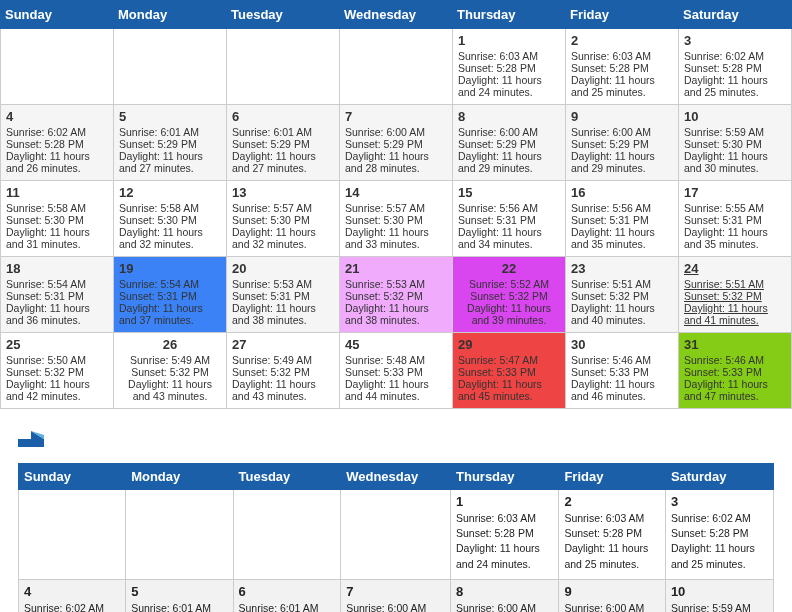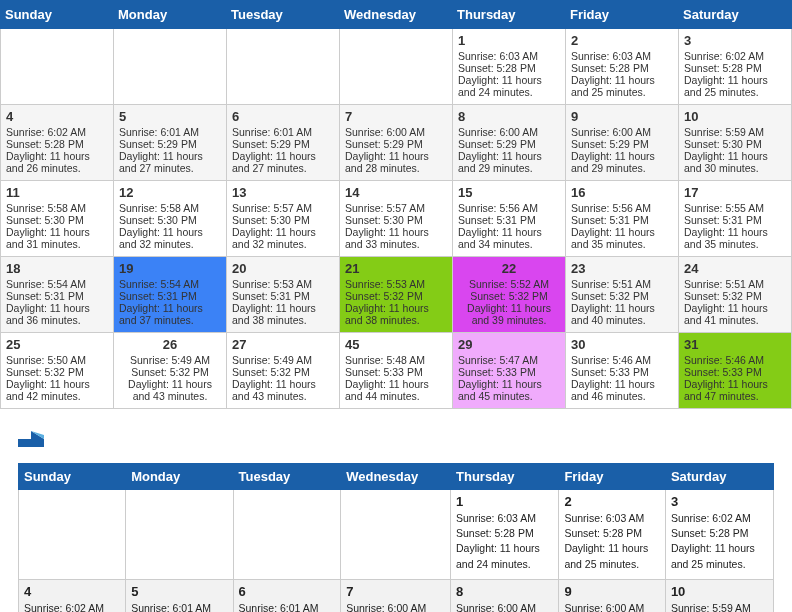--- a/index.html
+++ b/index.html
@@ -190,39 +190,39 @@
           <div>Sunrise: 5:54 AM</div>
           <div>Sunset: 5:31 PM</div>
           <div>Daylight: 11 hours and 37 minutes.</div>
         </td>
         <td style="background: rgb(245, 245, 245); margin-top: 32px;">
           <span class="day-num">20</span>
           <div>Sunrise: 5:53 AM</div>
           <div>Sunset: 5:31 PM</div>
           <div>Daylight: 11 hours and 38 minutes.</div>
         </td>
-        <td style="background: #84cc16;">
+        <td style="background: #f0abfc;">
           <span class="day-num">21</span>
           <div>Sunrise: 5:53 AM</div>
           <div>Sunset: 5:32 PM</div>
           <div>Daylight: 11 hours and 38 minutes.</div>
         </td>
         <td style="background: #d946ef; text-align: center;">
           <span class="day-num">22</span>
           <div>Sunrise: 5:52 AM</div>
           <div>Sunset: 5:32 PM</div>
           <div>Daylight: 11 hours and 39 minutes.</div>
         </td>
         <td style="background: rgb(245, 245, 245);">
           <span class="day-num">23</span>
           <div>Sunrise: 5:51 AM</div>
           <div>Sunset: 5:32 PM</div>
           <div>Daylight: 11 hours and 40 minutes.</div>
         </td>
-        <td style="background: rgb(245, 245, 245);">
+        <td style="background: rgb(245, 245, 245); text-decoration: underline;">
           <span class="day-num">24</span>
           <div>Sunrise: 5:51 AM</div>
           <div>Sunset: 5:32 PM</div>
           <div>Daylight: 11 hours and 41 minutes.</div>
         </td>
       </tr>
       <tr style="background: rgb(255, 255, 255);">
         <td style="background: rgb(255, 255, 255);">
           <span class="day-num">25</span>
           <div>Sunrise: 5:50 AM</div>
@@ -240,21 +240,21 @@
           <div>Sunrise: 5:49 AM</div>
           <div>Sunset: 5:32 PM</div>
           <div>Daylight: 11 hours and 43 minutes.</div>
         </td>
         <td style="background: rgb(255, 255, 255);">
           <span class="day-num">45</span>
           <div>Sunrise: 5:48 AM</div>
           <div>Sunset: 5:33 PM</div>
           <div>Daylight: 11 hours and 44 minutes.</div>
         </td>
-        <td style="background: #f0abfc;">
+        <td style="background: #ef4444;">
           <span class="day-num">29</span>
           <div>Sunrise: 5:47 AM</div>
           <div>Sunset: 5:33 PM</div>
           <div>Daylight: 11 hours and 45 minutes.</div>
         </td>
         <td style="background: rgb(255, 255, 255);">
           <span class="day-num">30</span>
           <div>Sunrise: 5:46 AM</div>
           <div>Sunset: 5:33 PM</div>
           <div>Daylight: 11 hours and 46 minutes.</div>

